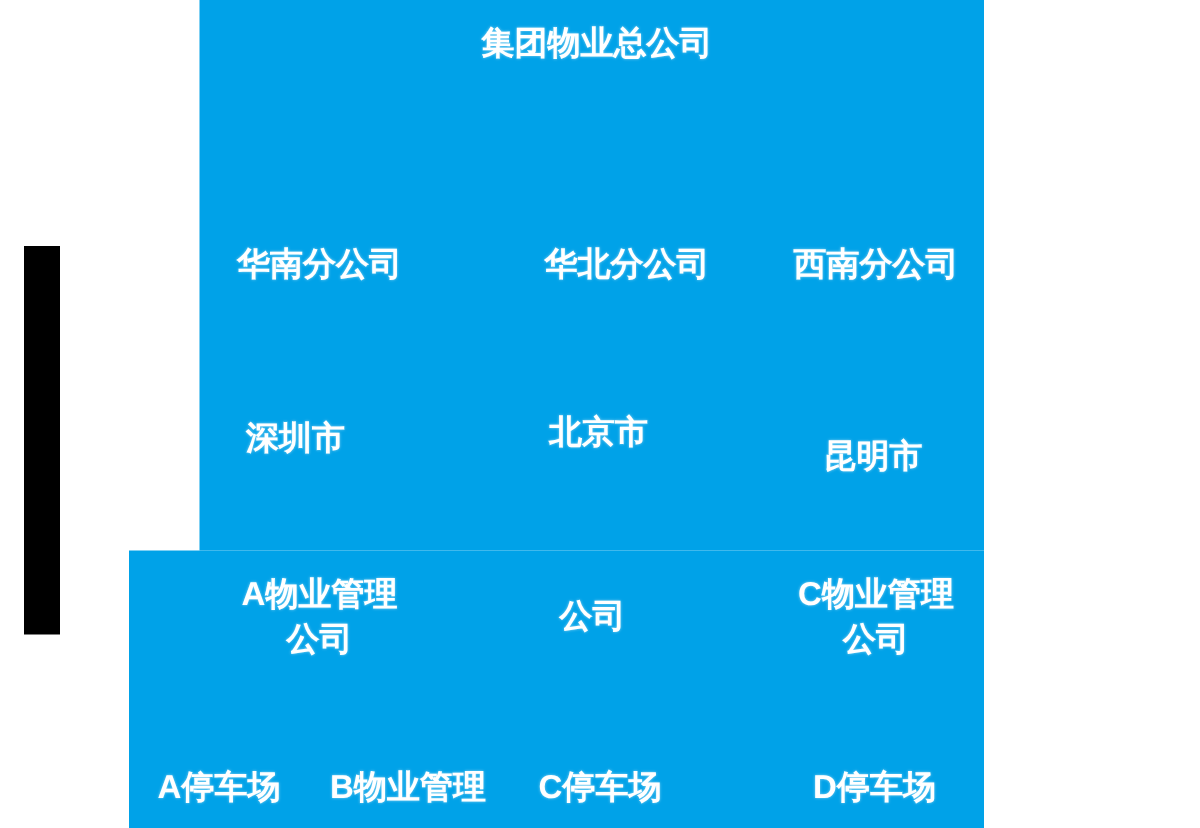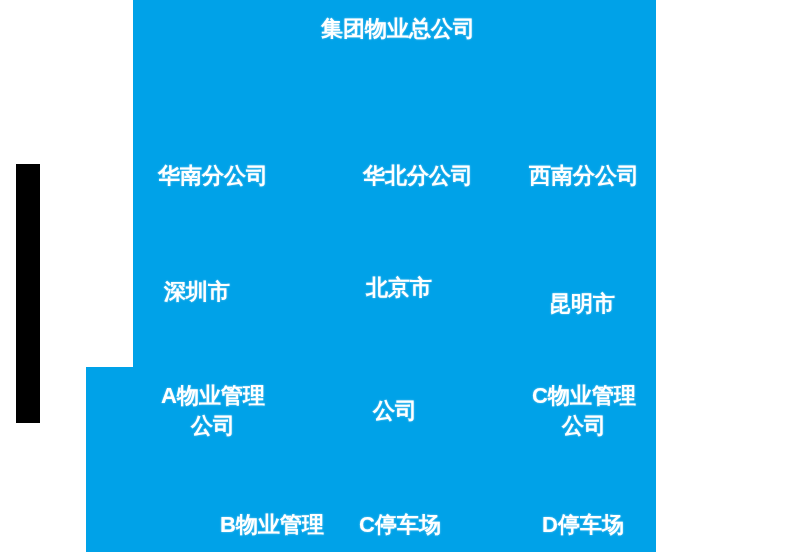--- a/index.html
+++ b/index.html
@@ -82,17 +82,18 @@
     <span class="nl">公司</span>
   </div>
   <div class="node two-line" style="left:395px; top:411px">
     <span class="nl">公司</span>
   </div>
   <div class="node two-line" style="left:584px; top:411px">
     <span class="nl">C物业管理</span>
     <span class="nl">公司</span>
   </div>
 
+  <div class="node" style="left:146px; top:525px">A停车场</div>
   <div class="node" style="left:272px; top:525px">B物业管理</div>
   <div class="node" style="left:583px; top:525px">D停车场</div>
   <div class="node" style="left:400px; top:525px">C停车场</div>
 
 </div>
 
 </body></html>

